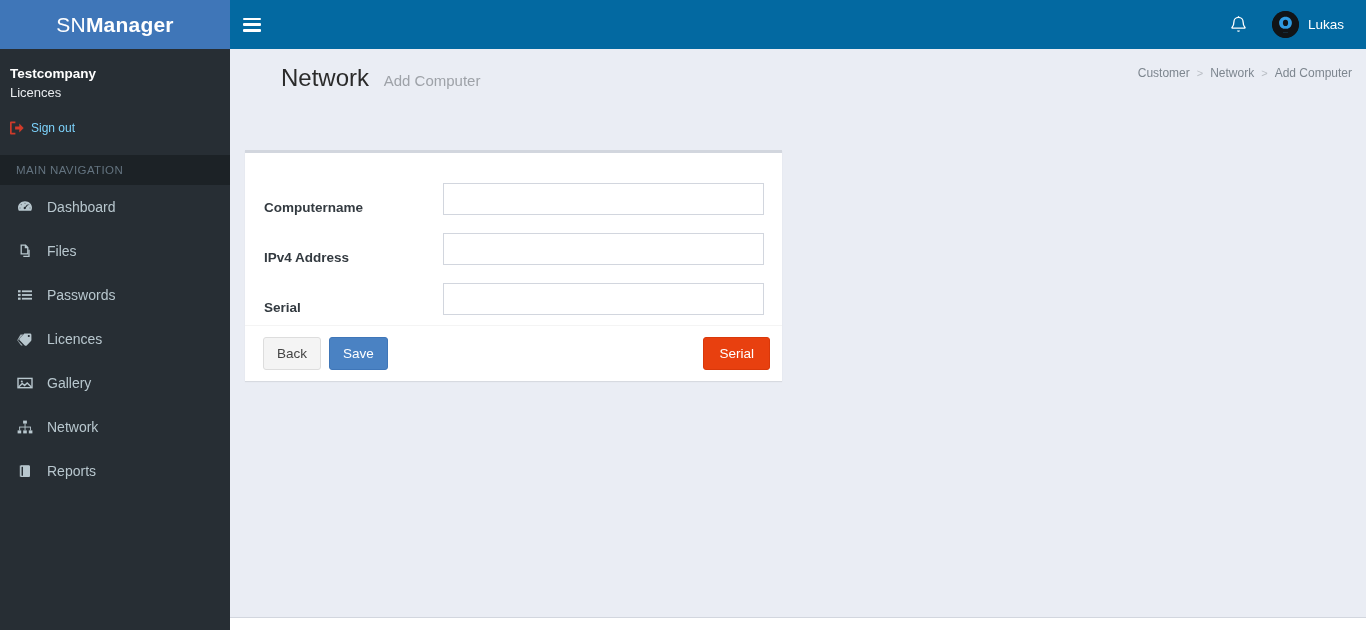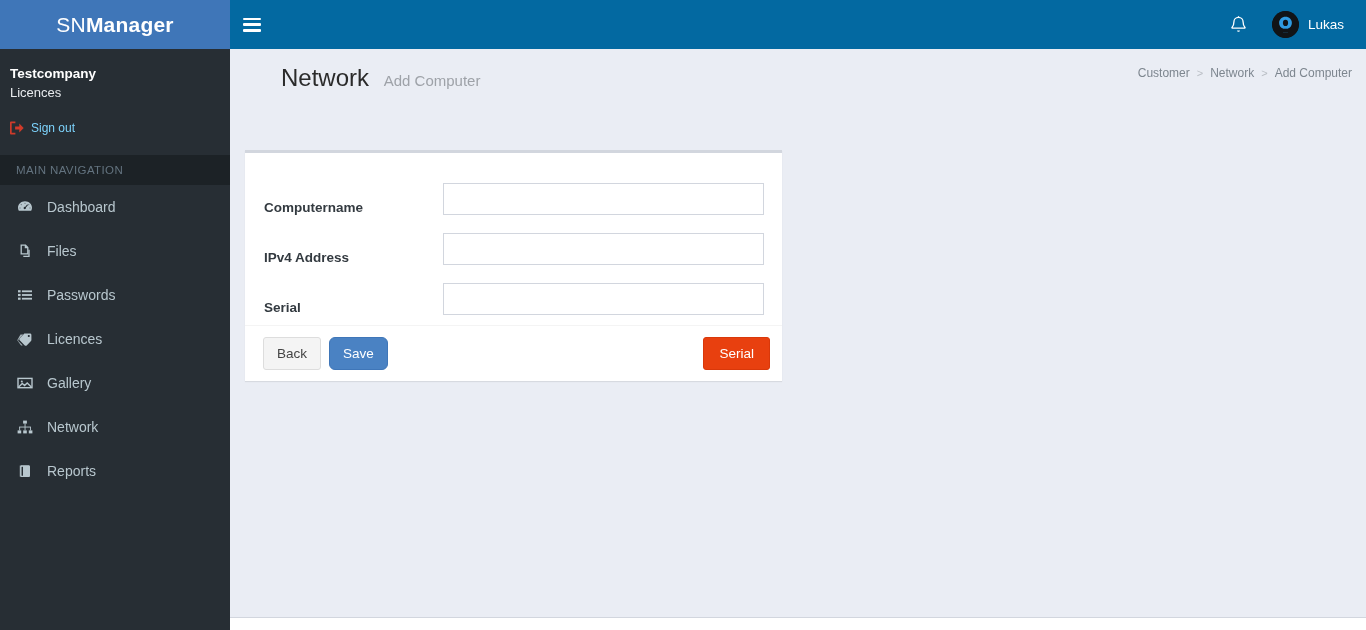--- a/index.html
+++ b/index.html
@@ -284,21 +284,20 @@
   .btn-default {
     background: #f4f4f4;
     color: #444444;
     border-color: #dddddd;
   }
   .btn-primary {
     background: #4a82c3;
     color: #ffffff;
     border-color: #3f76b8;
     margin-left: 8px;
-    border-radius: 6px;
   }
   .btn-danger {
     background: #e8400f;
     color: #ffffff;
     border-color: #d9380a;
     margin-left: auto;
     padding: 9px 15px;
   }
 </style>
 </head>

